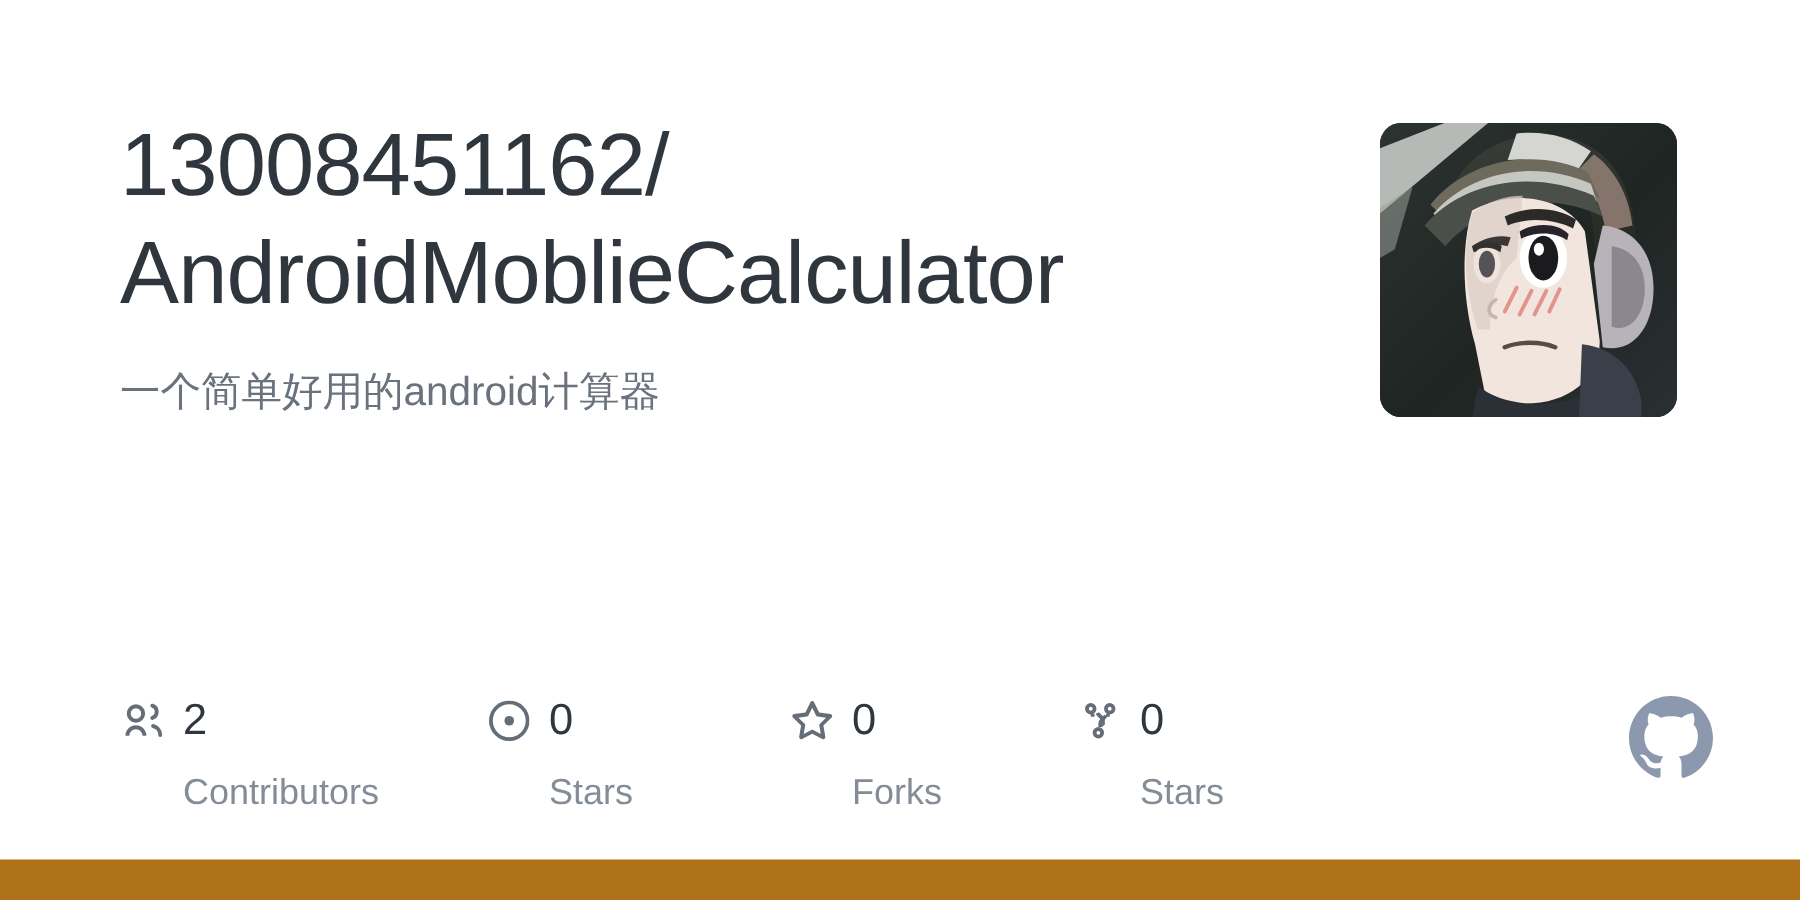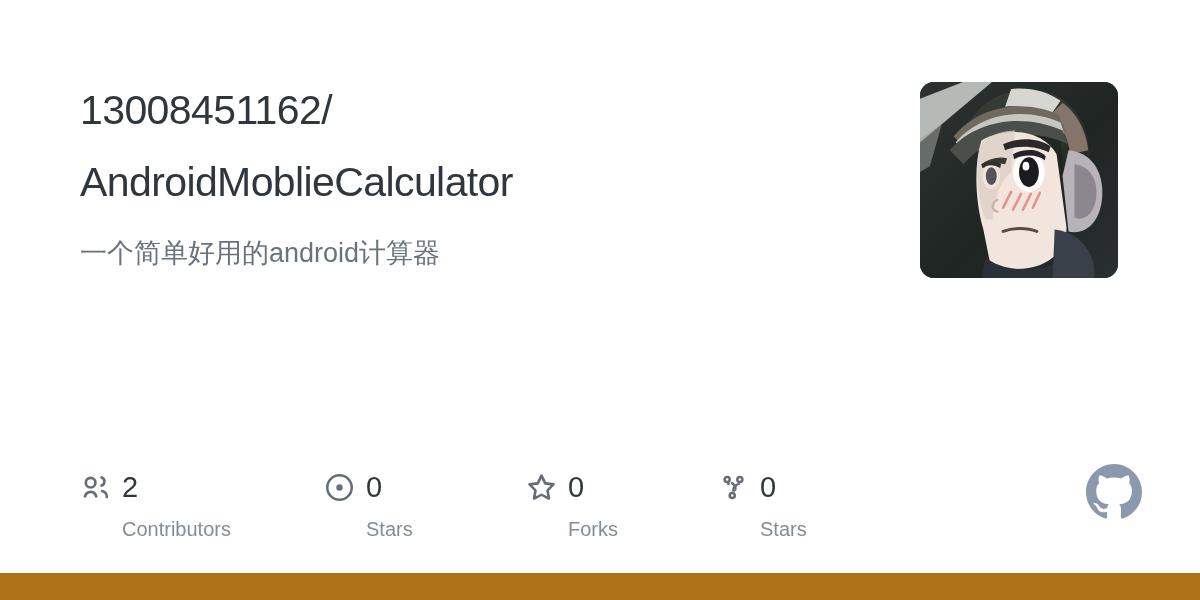--- a/index.html
+++ b/index.html
@@ -32,38 +32,38 @@
 
   .heading {
     position: absolute;
     left: 0;
     top: 0;
     width: 800px;
   }
 
   .repo-title {
     color: #2f363d;
-    font-size: 41px;
+    font-size: 59px;
     line-height: 72px;
     letter-spacing: -0.6px;
     word-break: break-word;
   }
 
   .repo-owner {
     font-weight: 400;
     display: block;
   }
 
   .repo-name {
     font-weight: 400;
     display: block;
   }
 
   .repo-description {
-    margin-top: 16px;
+    margin-top: 24px;
     color: #6a737d;
     font-size: 27px;
     line-height: 38px;
     font-weight: 400;
   }
 
   
   .avatar {
     position: absolute;
     right: 2px;
@@ -112,24 +112,24 @@
   .stat-icon svg { display: block; }
 
   .stat-value {
     color: #2f363d;
     font-size: 29px;
     line-height: 30px;
     font-weight: 400;
   }
 
   .stat-label {
-    margin-top: 10px;
+    margin-top: 17px;
     margin-left: 42px;
     color: #848d97;
-    font-size: 20px;
+    font-size: 24px;
     line-height: 26px;
     font-weight: 400;
     white-space: nowrap;
   }
 
   
   .stat--contributors { min-width: 192px; }
   .stat--issues       { min-width: 150px; }
   .stat--stars        { min-width: 140px; }
   .stat--forks        { min-width: 120px; margin-right: 0; }

